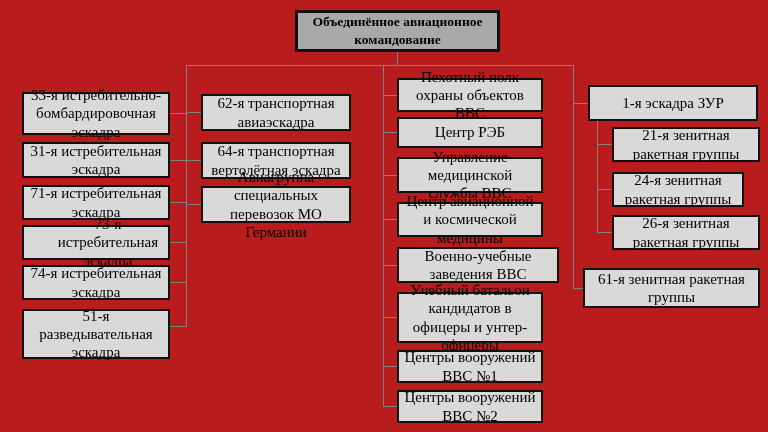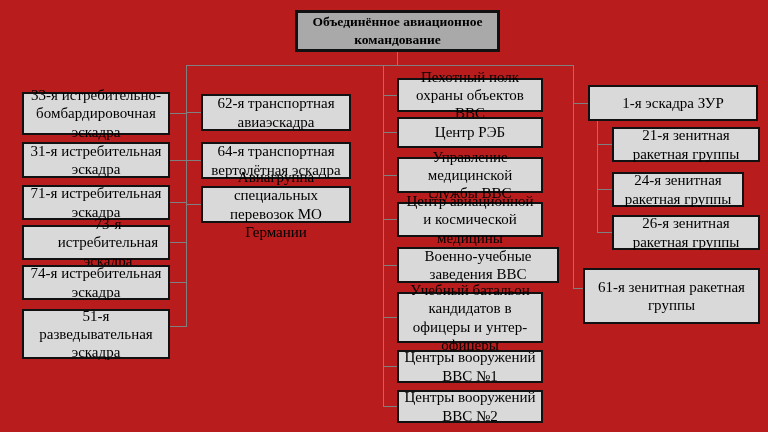--- a/index.html
+++ b/index.html
@@ -136,17 +136,17 @@
   </div>
   <div class="node" style="left:612px;top:127px;width:148px;height:35px;">
     <span>21-я зенитная ракетная группы</span>
   </div>
   <div class="node" style="left:612px;top:172px;width:132px;height:35px;">
     <span>24-я зенитная ракетная группы</span>
   </div>
   <div class="node" style="left:612px;top:215px;width:148px;height:35px;">
     <span>26-я зенитная ракетная группы</span>
   </div>
-  <div class="node" style="left:583px;top:268px;width:177px;height:56px;">
+  <div class="node" style="left:583px;top:268px;width:177px;height:40px;">
     <span>61-я зенитная ракетная группы</span>
   </div>
 
 </div>
 
 </body></html>

